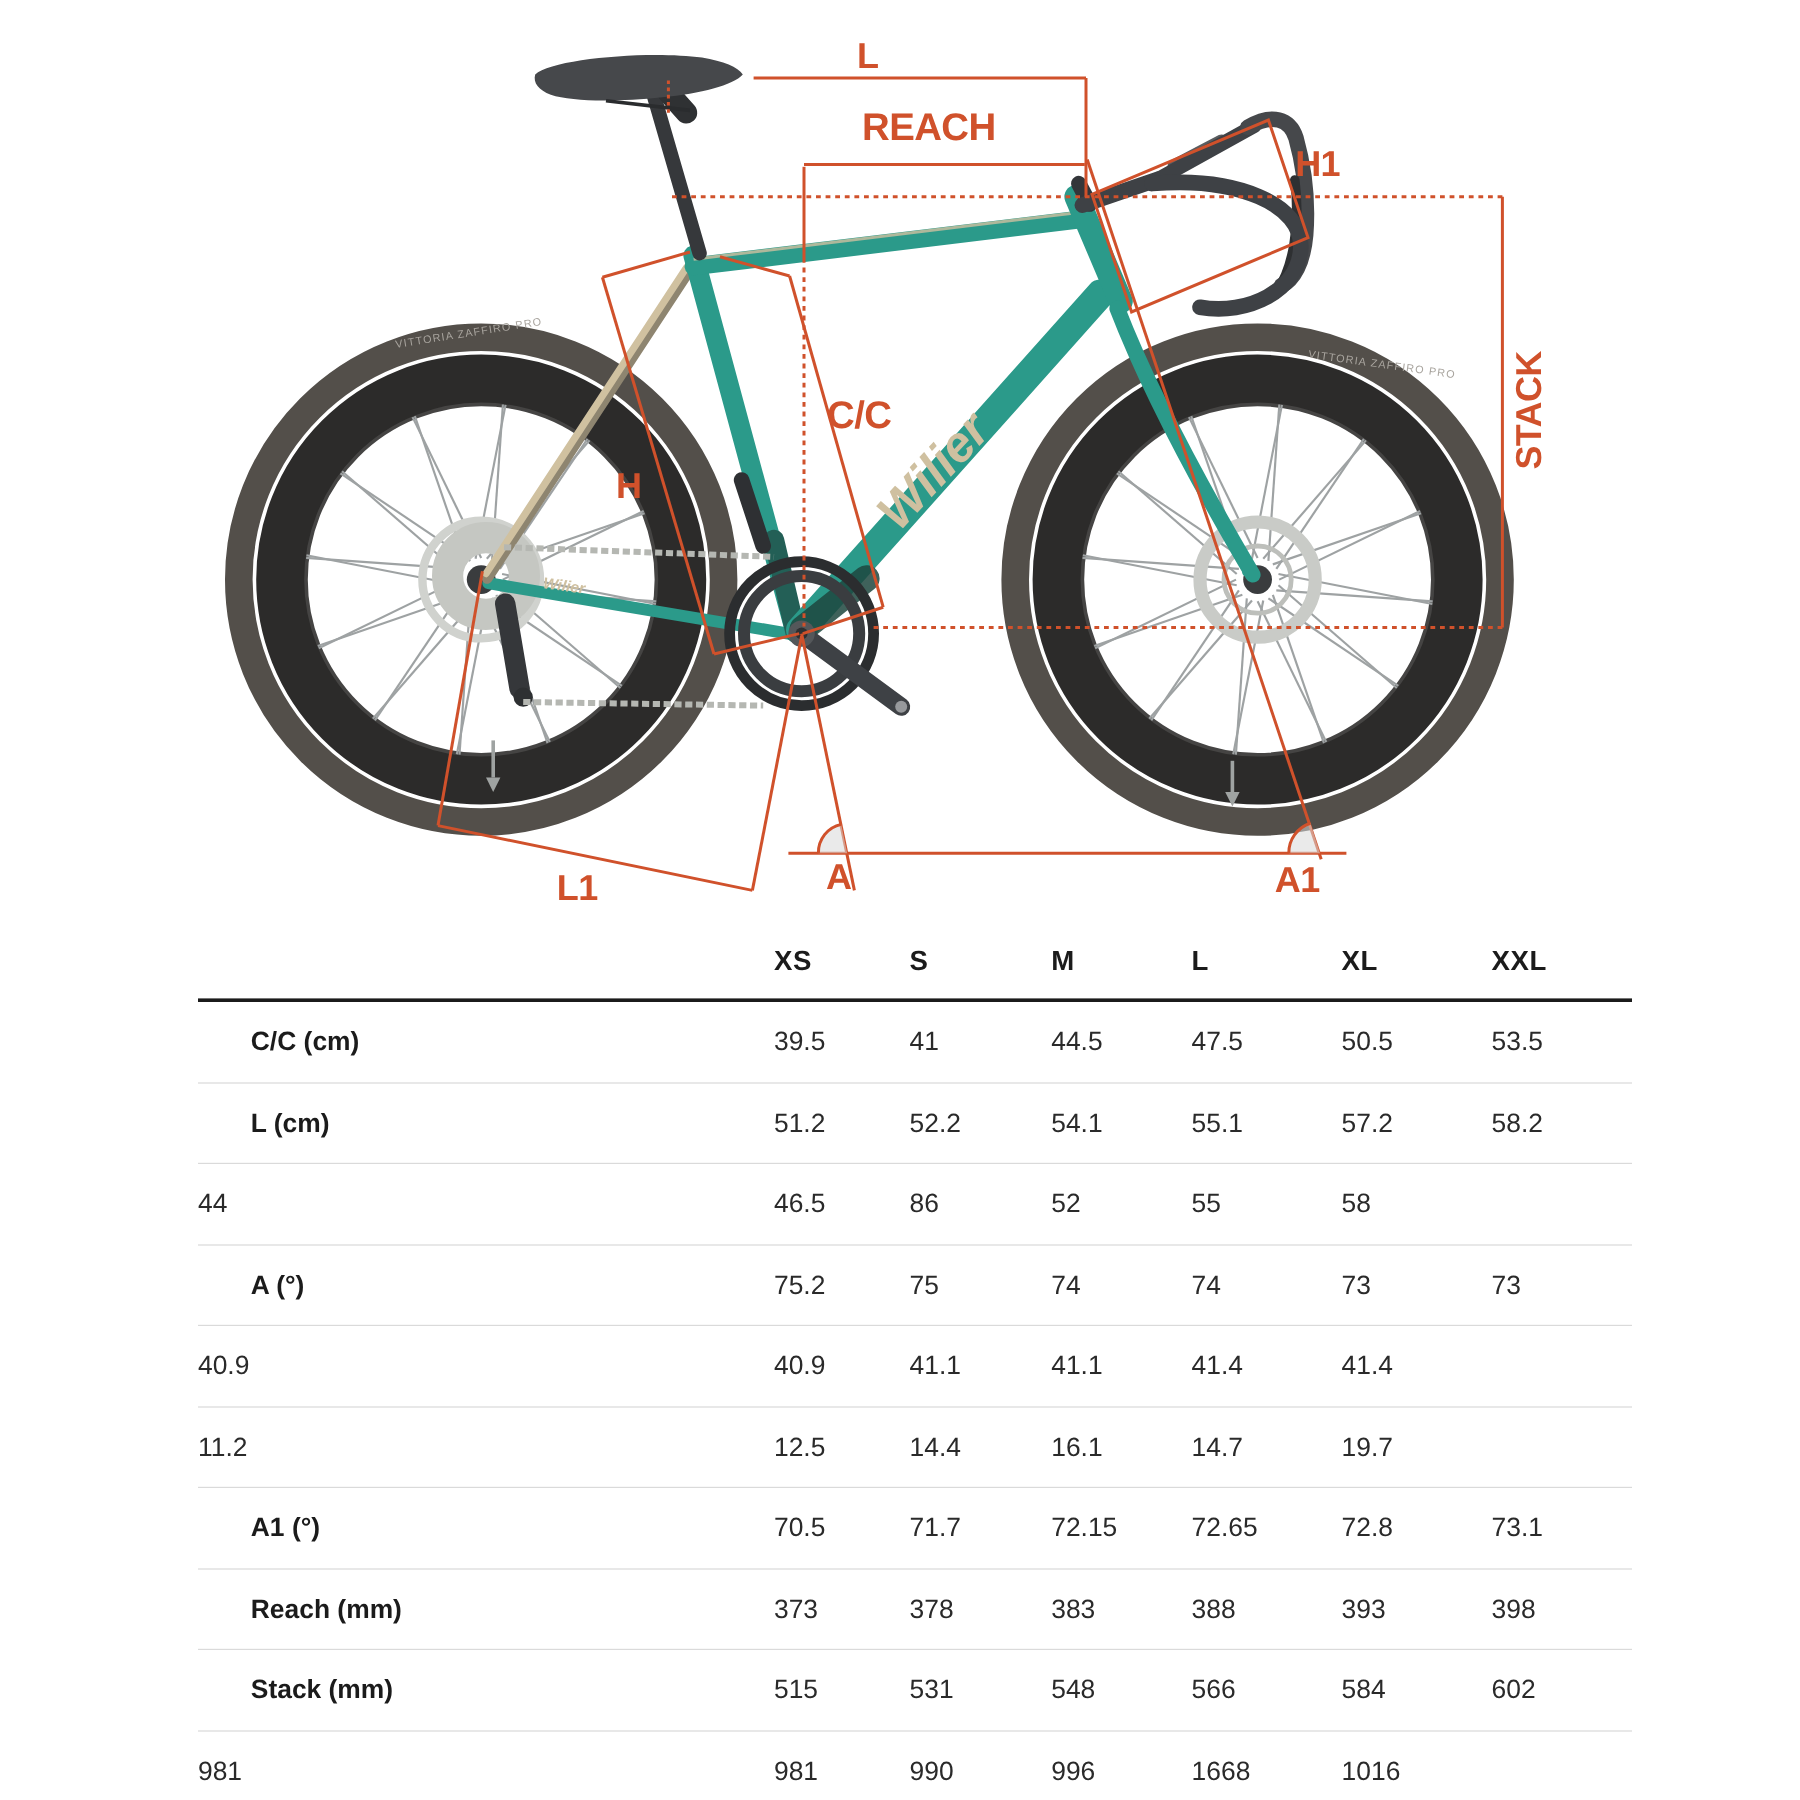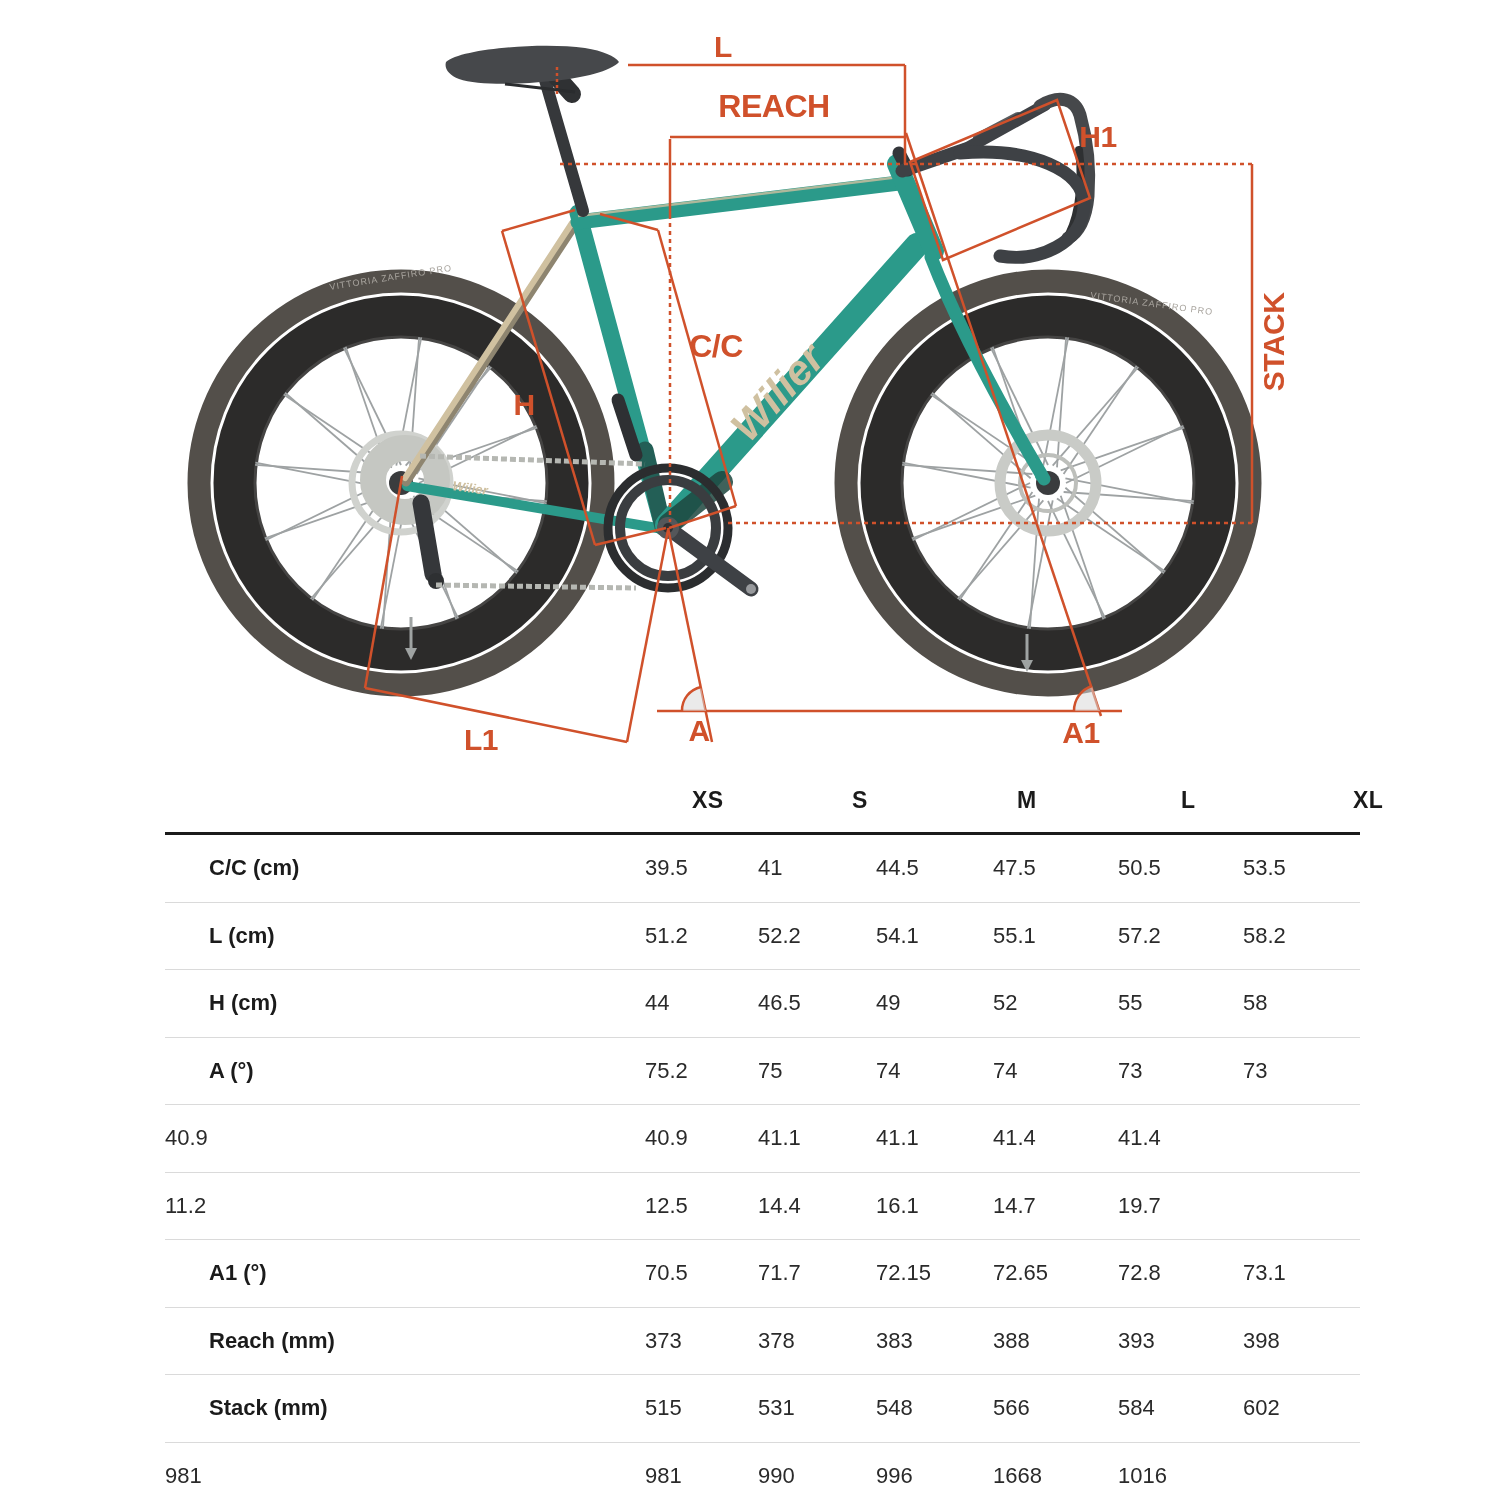--- a/index.html
+++ b/index.html
@@ -12,21 +12,21 @@
   .anno-label{fill:#d0512b;font-weight:bold;letter-spacing:-0.5px;}
   .wedge{fill:#d9d9d9;opacity:.55;}
   .spoke{stroke:#9ea2a3;stroke-width:1.8;}
   .tube{stroke:#2b9a8a;fill:none;stroke-linecap:round;}
   .dark{stroke:#3e4145;fill:none;stroke-linecap:round;}
   .tiny-tire{fill:#a8a49e;font-size:9px;letter-spacing:1px;}
 
   .geo-table{position:absolute;left:165px;top:768px;width:1195px;}
   .geo-header{display:grid;grid-template-columns:480px 113px 118px 117px 125px 125px 1fr;
               height:64px;align-items:center;font-weight:bold;font-size:23px;
-              letter-spacing:.5px;border-bottom:3px solid #1b1b1b;gap:47px;}
+              letter-spacing:.5px;border-bottom:3px solid #1b1b1b;}
   .geo-row{display:grid;grid-template-columns:480px 113px 118px 117px 125px 125px 1fr;
            height:66.5px;align-items:center;font-size:22px;border-bottom:1px solid #dadada;}
   .geo-row .label{font-weight:bold;margin-left:44px;}
   .geo-row .val{color:#2a2a2a;}
 </style>
 </head>
 <body>
 
 
 
@@ -217,24 +217,23 @@
   <div class="geo-row">
     <div class="label">L (cm)</div>
     <div class="val">51.2</div>
     <div class="val">52.2</div>
     <div class="val">54.1</div>
     <div class="val">55.1</div>
     <div class="val">57.2</div>
     <div class="val">58.2</div>
   </div>
   <div class="geo-row">
-    <div class="label">H (cm)</div>
     <div class="val">44</div>
     <div class="val">46.5</div>
-    <div class="val">49</div>
+    <div class="val">86</div>
     <div class="val">52</div>
     <div class="val">55</div>
     <div class="val">58</div>
   </div>
   <div class="geo-row">
     <div class="label">A (°)</div>
     <div class="val">75.2</div>
     <div class="val">75</div>
     <div class="val">74</div>
     <div class="val">74</div>

